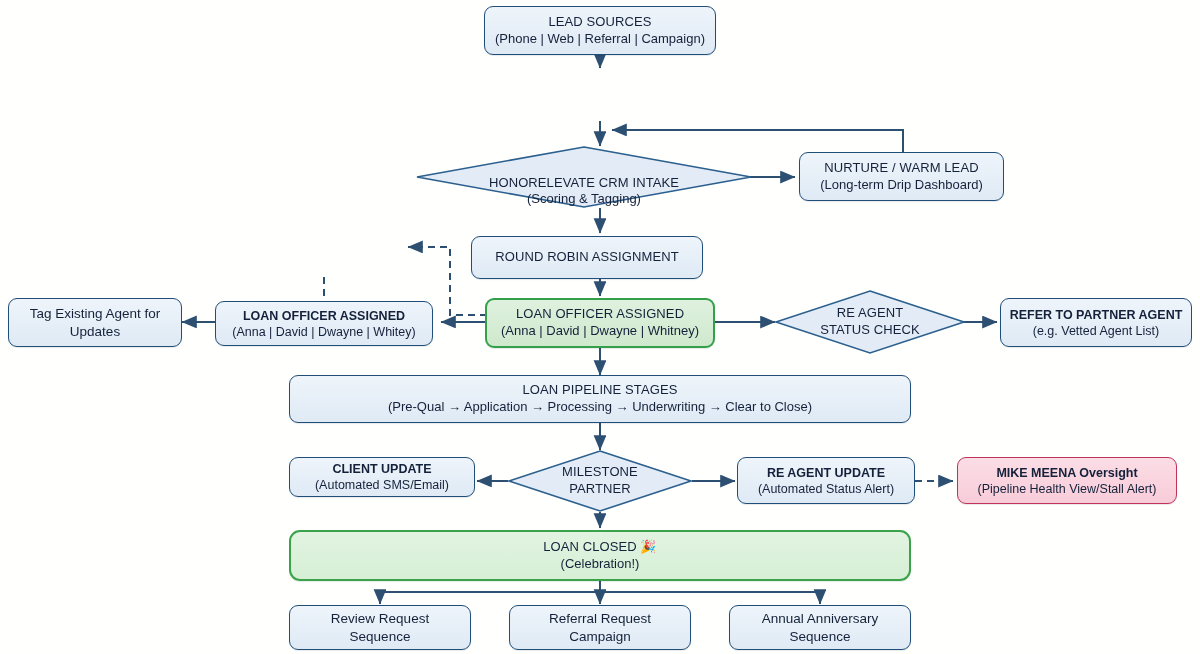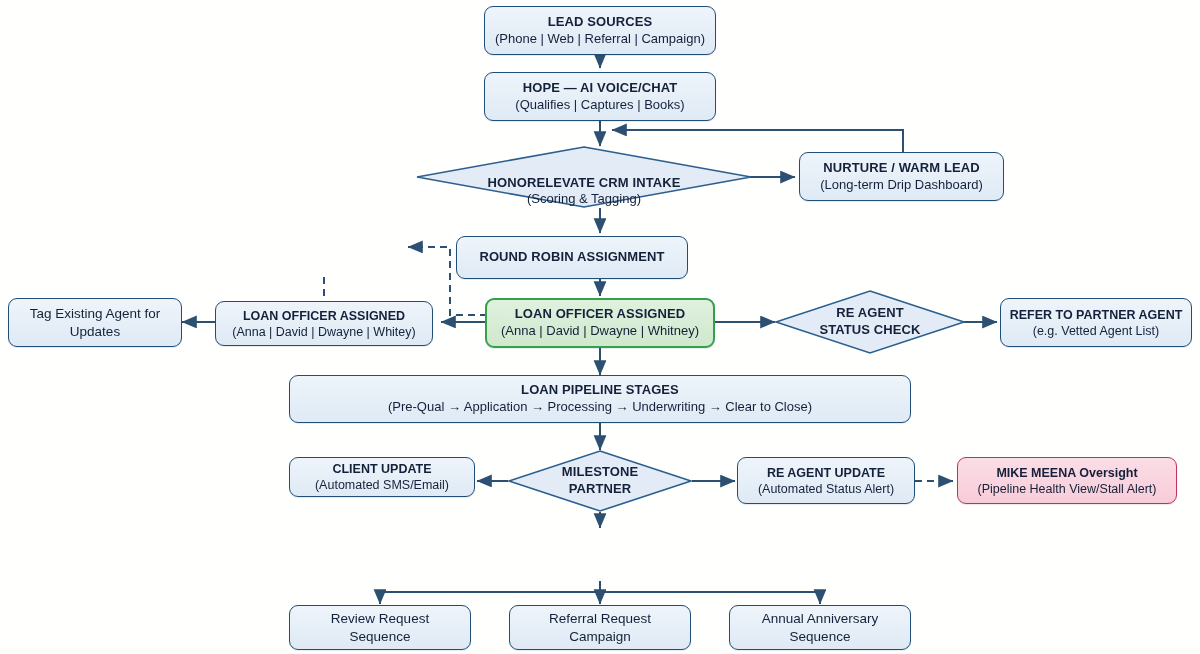--- a/index.html
+++ b/index.html
@@ -66,21 +66,21 @@
     left: 0; top: 0;
     width: 100%;
     height: 100%;
     z-index: 0;
   }
   .diamond .dtext {
     position: relative;
     z-index: 1;
     padding: 0 6px;
   }
-  .t1 { font-weight: bold; font-size: 13px; letter-spacing: .1px; }
+  .t1 { font-weight: normal; font-size: 13px; letter-spacing: .1px; }
   .t2 { font-size: 13px; }
   .plain { font-size: 13.5px; font-weight: normal; }
   .small1 { font-weight: bold; font-size: 12.5px; }
   .small2 { font-size: 12.5px; }
 </style>
 </head>
 <body>
 
 <div id="canvas">
 
@@ -137,42 +137,38 @@
 
       <path d="M915,481 L953,481" marker-end="url(#arrd)"></path>
     </g>
   </svg>
 
   <div class="node box navy" style="left:484px; top:6px; width:232px; height:49px;">
     <div class="t1">LEAD SOURCES</div>
     <div class="t2">(Phone | Web | Referral | Campaign)</div>
   </div>
 
-  <div class="node box navy" style="left:484px; top:72px; width:232px; height:49px;">
-    <div class="t1">HOPE — AI VOICE/CHAT</div>
-    <div class="t2">(Qualifies | Captures | Books)</div>
-  </div>
 
   <div class="node diamond" style="left:416px; top:146px; width:336px; height:62px;justify-content:flex-end;">
     <svg class="dshape" viewBox="0 0 336 62" preserveAspectRatio="none">
       <polygon points="168,1 335,31 168,61 1,31" fill="#e3ecf6" stroke="#2b5f8e" stroke-width="1.6"></polygon>
     </svg>
     <div class="dtext">
       <div class="t1">HONORELEVATE CRM INTAKE</div>
       <div class="t2">(Scoring &amp; Tagging)</div>
     </div>
   </div>
 
   <div class="node box navy" style="left:799px; top:152px; width:205px; height:49px;">
     <div class="t1">NURTURE / WARM LEAD</div>
     <div class="t2">(Long-term Drip Dashboard)</div>
   </div>
 
 
-  <div class="node box navy" style="left:456px; top:236px; width:232px; height:43px;justify-content:center;">
+  <div class="node box navy" style="left:471px; top:236px; width:232px; height:43px;justify-content:center;">
     <div class="t1">ROUND ROBIN ASSIGNMENT</div>
   </div>
 
   <div class="node box navy" style="left:8px; top:298px; width:174px; height:49px;">
     <div class="plain">Tag Existing Agent for</div>
     <div class="plain">Updates</div>
   </div>
 
   <div class="node box navy" style="left:215px; top:301px; width:218px; height:45px;">
     <div class="small1">LOAN OFFICER ASSIGNED</div>
@@ -222,20 +218,24 @@
   <div class="node box navy" style="left:737px; top:457px; width:178px; height:47px;">
     <div class="small1">RE AGENT UPDATE</div>
     <div class="small2">(Automated Status Alert)</div>
   </div>
 
   <div class="node box pink" style="left:957px; top:457px; width:220px; height:47px;">
     <div class="small1">MIKE MEENA Oversight</div>
     <div class="small2">(Pipeline Health View/Stall Alert)</div>
   </div>
 
+  <div class="node box greenwide" style="left:289px; top:530px; width:622px; height:51px;">
+    <div class="t1">LOAN CLOSED 🎉</div>
+    <div class="t2">(Celebration!)</div>
+  </div>
 
   <div class="node box navy" style="left:289px; top:605px; width:182px; height:45px;">
     <div class="plain">Review Request</div>
     <div class="plain">Sequence</div>
   </div>
 
   <div class="node box navy" style="left:509px; top:605px; width:182px; height:45px;">
     <div class="plain">Referral Request</div>
     <div class="plain">Campaign</div>
   </div>

